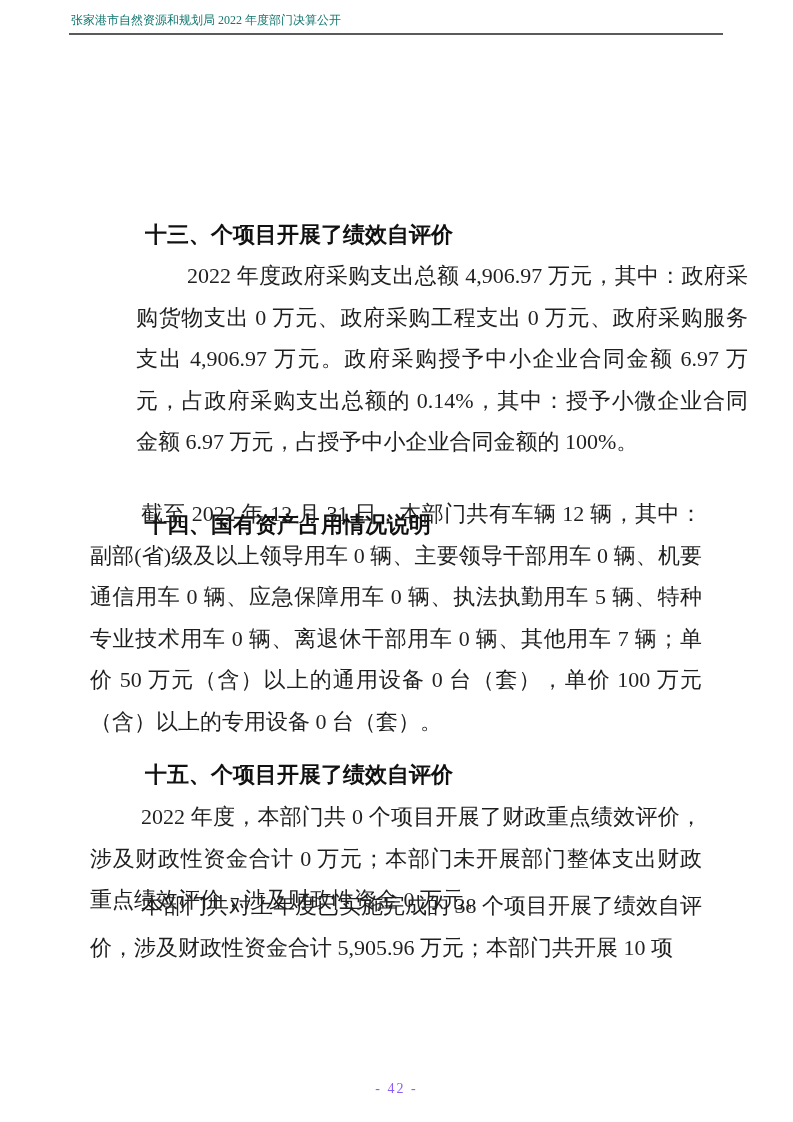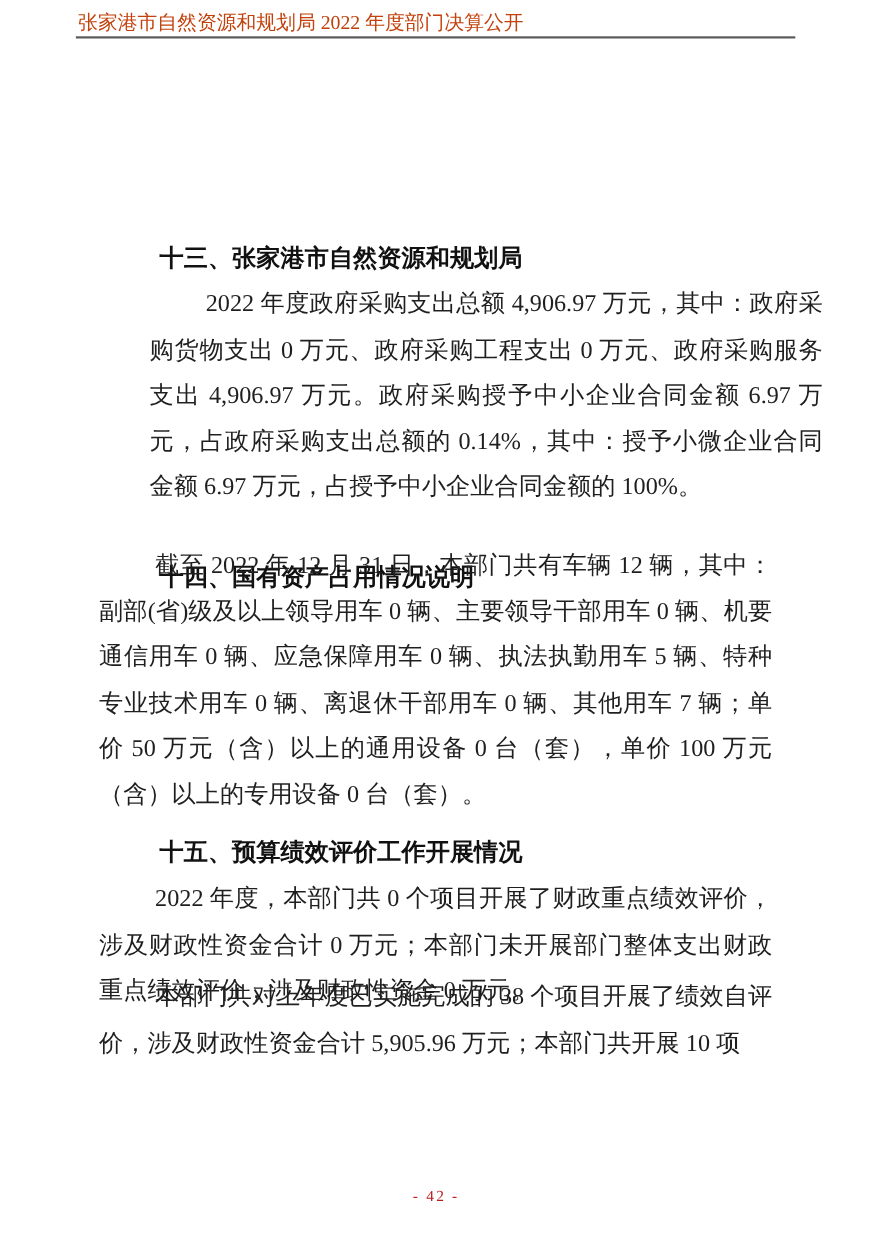--- a/index.html
+++ b/index.html
@@ -9,23 +9,23 @@
     height: 1122px;
     background: #ffffff;
     overflow: hidden;
     font-family: "Liberation Serif", "DejaVu Serif", serif;
     color: #1d1d1d;
   }
   .doc-header-title {
     position: absolute;
     left: 71px;
     top: 9px;
-    font-size: 18px;
+    font-size: 12px;
     line-height: 22px;
-    color: #c2410c;
+    color: #0f766e;
     white-space: nowrap;
   }
   .doc-header-rule {
     position: absolute;
     left: 69px;
     top: 33px;
     width: 654px;
     height: 2px;
     background: #5a5a5a;
   }
@@ -56,42 +56,42 @@
   .b7 { top: 796px; }
   .b8 { top: 885px; }
   .footer-page-number {
     position: absolute;
     left: 0;
     top: 1081px;
     width: 793px;
     text-align: center;
     font-size: 14px;
     letter-spacing: 2px;
-    color: #b91c1c;
+    color: #8b5cf6;
   }
 </style>
 </head>
 <body>
 
 <div class="page">
 
   <div class="doc-header-title">张家港市自然资源和规划局 2022 年度部门决算公开</div>
 
   <div class="doc-header-rule"></div>
 
 
-  <div class="block heading b2">十三、张家港市自然资源和规划局</div>
+  <div class="block heading b2">十三、个项目开展了绩效自评价</div>
 
   <div class="block para b3">2022 年度政府采购支出总额 4,906.97 万元，其中：政府采购货物支出 0 万元、政府采购工程支出 0 万元、政府采购服务支出 4,906.97 万元。政府采购授予中小企业合同金额 6.97 万元，占政府采购支出总额的 0.14%，其中：授予小微企业合同金额 6.97 万元，占授予中小企业合同金额的 100%。</div>
 
   <div class="block heading b4">十四、国有资产占用情况说明</div>
 
   <div class="block para b5">截至 2022 年 12 月 31 日，本部门共有车辆 12 辆，其中：副部(省)级及以上领导用车 0 辆、主要领导干部用车 0 辆、机要通信用车 0 辆、应急保障用车 0 辆、执法执勤用车 5 辆、特种专业技术用车 0 辆、离退休干部用车 0 辆、其他用车 7 辆；单价 50 万元（含）以上的通用设备 0 台（套），单价 100 万元（含）以上的专用设备 0 台（套）。</div>
 
-  <div class="block heading b6">十五、预算绩效评价工作开展情况</div>
+  <div class="block heading b6">十五、个项目开展了绩效自评价</div>
 
   <div class="block para b7">2022 年度，本部门共 0 个项目开展了财政重点绩效评价，涉及财政性资金合计 0 万元；本部门未开展部门整体支出财政重点绩效评价，涉及财政性资金 0 万元。</div>
 
   <div class="block para b8">本部门共对上年度已实施完成的 38 个项目开展了绩效自评价，涉及财政性资金合计 5,905.96 万元；本部门共开展 10 项</div>
 
   <div class="footer-page-number">- 42 -</div>
 
 </div>
 
 </body></html>

